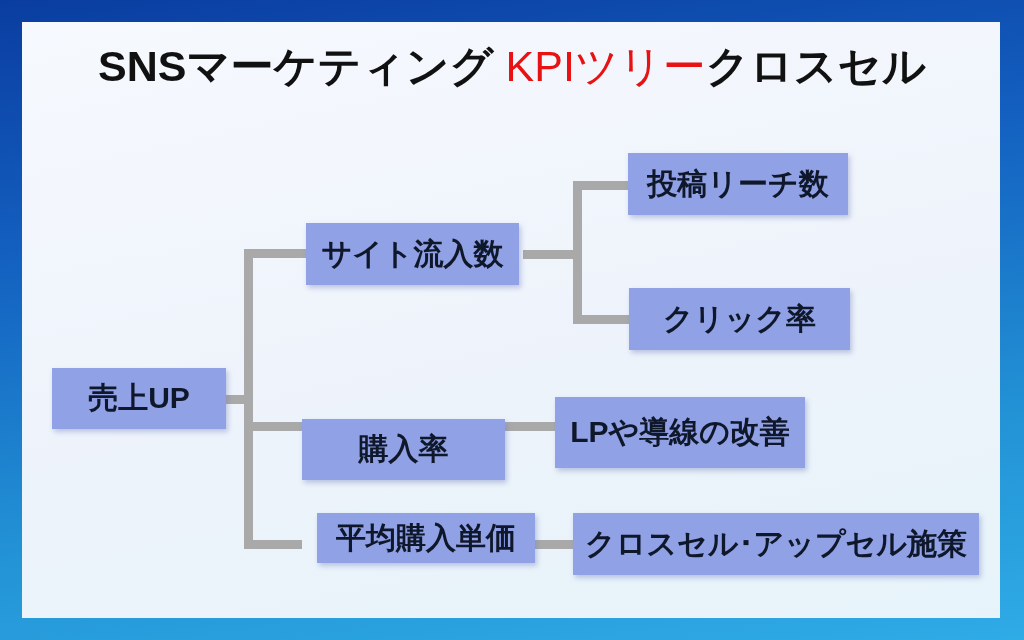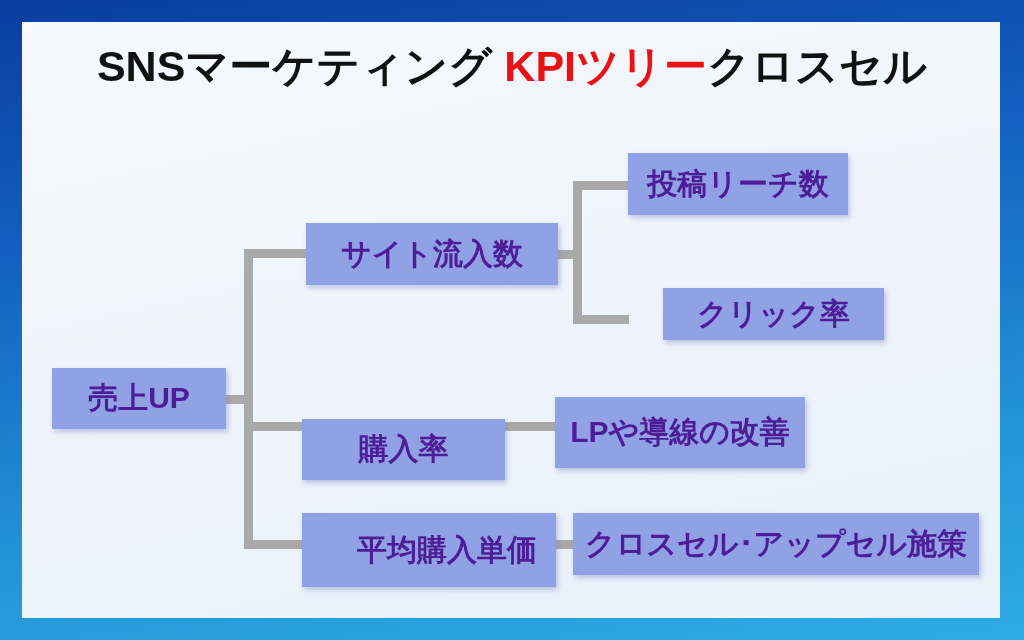--- a/index.html
+++ b/index.html
@@ -11,25 +11,25 @@
   }
   .card{
     position:absolute;left:22px;top:22px;width:978px;height:596px;
     background:linear-gradient(168deg,#f6f9fe 0%,#eef3fb 55%,#e7f3fa 100%);
   }
   .title{
     position:absolute;left:0;top:38px;width:1024px;
     text-align:center;font-size:43px;font-weight:800;
     color:#111111;letter-spacing:0px;white-space:nowrap;
   }
-  .title .hl{font-weight:700;}
+  .title .hl{font-weight:400;}
   .node{
     position:absolute;
     background:#91a1e5;
-    color:#4c1d95;
+    color:#0f172a;
     font-size:30px;font-weight:800;
     display:flex;align-items:center;justify-content:center;
     white-space:nowrap;
     box-shadow:2px 3px 5px rgba(110,125,190,0.40);
     z-index:2;
   }
   .conn{
     position:absolute;background:#a9a9a9;z-index:1;
   }
 </style>
@@ -49,25 +49,25 @@
 <div class="conn" style="left:244px;top:540px;width:58px;height:9px;"></div>
 <div class="conn" style="left:523px;top:250px;width:55px;height:9px;"></div>
 <div class="conn" style="left:573px;top:181px;width:9px;height:143px;"></div>
 <div class="conn" style="left:573px;top:181px;width:55px;height:9px;"></div>
 <div class="conn" style="left:573px;top:315px;width:56px;height:9px;"></div>
 <div class="conn" style="left:505px;top:422px;width:50px;height:9px;"></div>
 <div class="conn" style="left:520px;top:540px;width:53px;height:9px;"></div>
 
 <div class="node" style="left:52px;top:368px;width:174px;height:61px;">売上UP</div>
 
-<div class="node" style="left:306px;top:223px;width:252px;height:62px;">サイト流入数</div>
+<div class="node" style="left:306px;top:223px;width:213px;height:62px;">サイト流入数</div>
 
 <div class="node" style="left:302px;top:419px;width:203px;height:61px;">購入率</div>
 
-<div class="node" style="left:302px;top:513px;width:218px;height:74px;padding-left:36px;">平均購入単価</div>
+<div class="node" style="left:317px;top:513px;width:218px;height:50px;">平均購入単価</div>
 
 <div class="node" style="left:628px;top:153px;width:220px;height:62px;">投稿リーチ数</div>
 
-<div class="node" style="left:663px;top:288px;width:221px;height:52px;">クリック率</div>
+<div class="node" style="left:629px;top:288px;width:221px;height:62px;">クリック率</div>
 
 <div class="node" style="left:555px;top:397px;width:250px;height:71px;">LPや導線の改善</div>
 
 <div class="node" style="left:573px;top:513px;width:406px;height:62px;">クロスセル･アップセル施策</div>
 
 </body></html>

